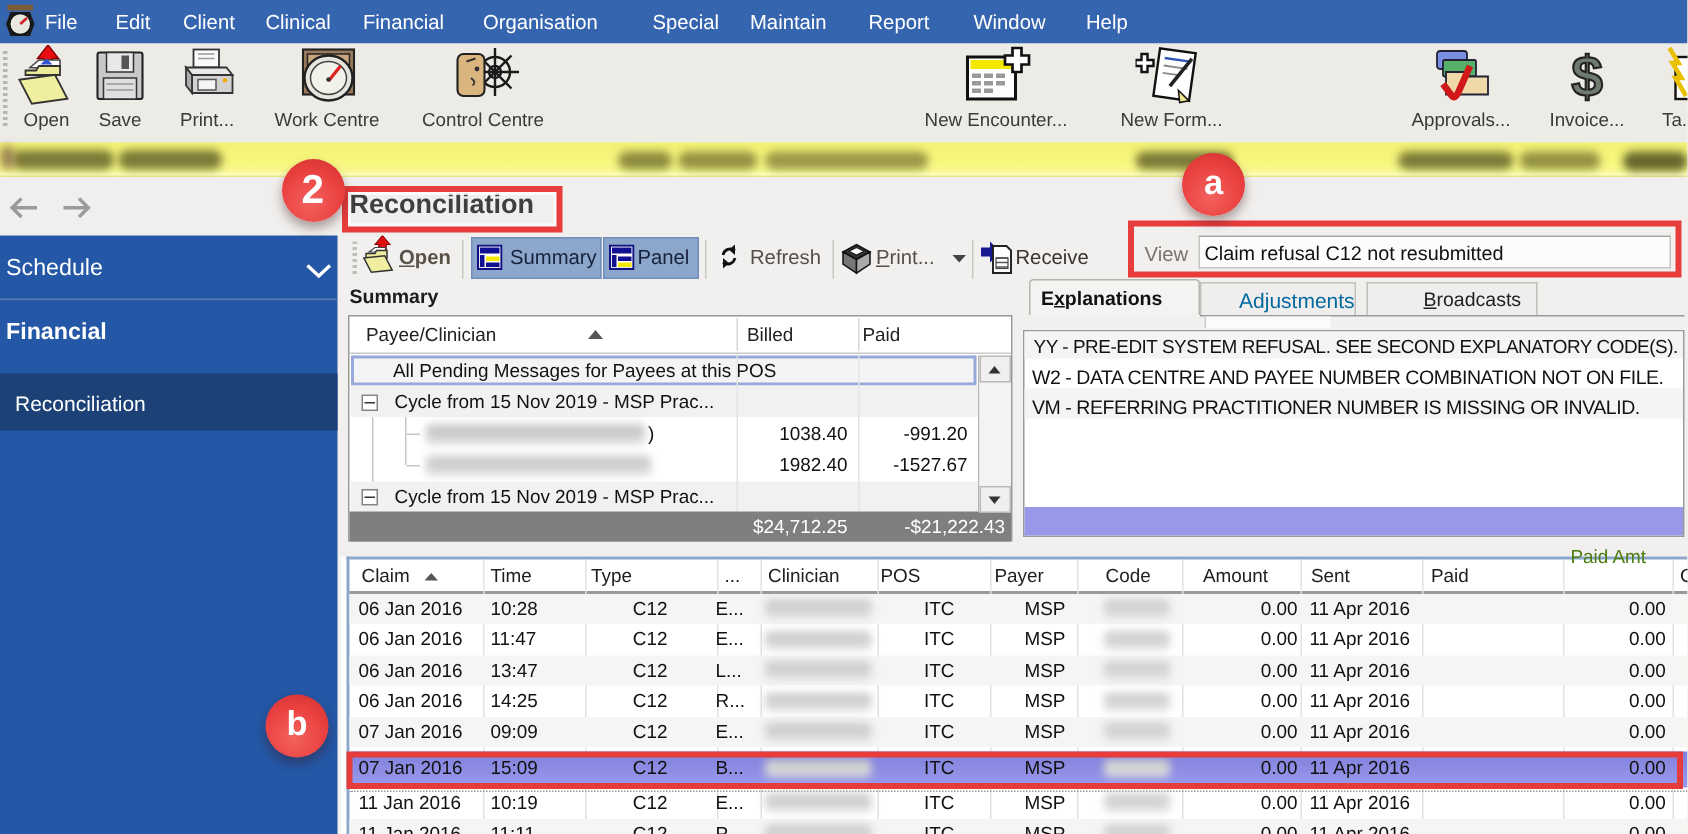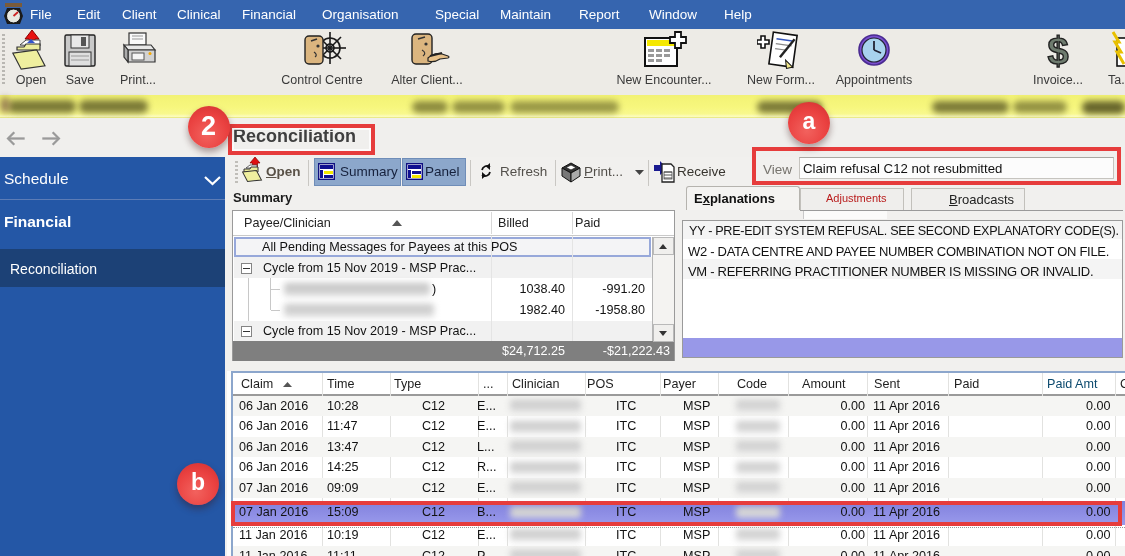--- a/index.html
+++ b/index.html
@@ -88,50 +88,50 @@
       <line x1="16" y1="9" x2="27" y2="9" stroke="#999" stroke-width="1"></line>
       <polygon points="8,15 35,15 39,20 12,20" fill="#E8E8E8" stroke="#333" stroke-width="1.2"></polygon>
       <polygon points="12,20 39,20 39,32 12,32" fill="#D2D2D2" stroke="#333" stroke-width="1.2"></polygon>
       <polygon points="8,15 12,20 12,32 8,27" fill="#ABABAB" stroke="#333" stroke-width="1.2"></polygon>
       <rect x="16" y="23" width="12" height="7" fill="#F5F5F5" stroke="#555" stroke-width="1"></rect>
       <circle cx="34" cy="23.5" r="1.5" fill="#f5a800"></circle>
     </svg>
     <div class="tlabel">Print...</div>
   </div>
 
+  <div class="titem" style="left:178px;width:80px">
+    <svg width="44" height="42" viewBox="0 0 44 42">
+      <rect x="6" y="3" width="34" height="30" fill="#9A7B5C" stroke="#222" stroke-width="1.4"></rect>
+      <rect x="9" y="6" width="28" height="24" fill="#C8A77E" stroke="#222" stroke-width="1"></rect>
+      <ellipse cx="23" cy="22" rx="16" ry="15" fill="#E6E6DE" stroke="#222" stroke-width="1.6"></ellipse>
+      <ellipse cx="23" cy="22" rx="12" ry="11" fill="#F2F2EA" stroke="#444" stroke-width="1"></ellipse>
+      <line x1="23" y1="24" x2="31" y2="14" stroke="#D22" stroke-width="2.2"></line>
+      <circle cx="23" cy="23" r="1.5" fill="#333"></circle>
+    </svg>
+    <div class="tlabel">Work Centre</div>
+  </div>
 
   <div class="titem" style="left:278px;width:88px">
     <svg width="50" height="42" viewBox="0 0 50 42">
       <g stroke="#1a1a1a" stroke-width="1.6" fill="none">
         <circle cx="33" cy="18" r="10"></circle>
         <circle cx="33" cy="18" r="4" fill="#EEE"></circle>
         <line x1="33" y1="2" x2="33" y2="34"></line>
         <line x1="17" y1="18" x2="49" y2="18"></line>
         <line x1="22" y1="7" x2="44" y2="29"></line>
         <line x1="44" y1="7" x2="22" y2="29"></line>
       </g>
       <rect x="8" y="6" width="18" height="28" rx="4" fill="#DBB57F" stroke="#222" stroke-width="1.4"></rect>
       <circle cx="21" cy="16" r="1.6" fill="#333"></circle>
       <path d="M14 11 L20 9" stroke="#333" stroke-width="1.4" fill="none"></path>
       <path d="M17 22 q4 3 1 5" stroke="#333" stroke-width="1.2" fill="none"></path>
     </svg>
     <div class="tlabel">Control Centre</div>
   </div>
 
-  <div class="titem" style="left:385px;width:84px">
-    <svg width="50" height="42" viewBox="0 0 50 42">
-      <rect x="10" y="4" width="20" height="30" rx="4" fill="#DBB57F" stroke="#222" stroke-width="1.4"></rect>
-      <circle cx="24" cy="14" r="1.6" fill="#333"></circle>
-      <path d="M16 9 L23 7" stroke="#333" stroke-width="1.4" fill="none"></path>
-      <path d="M20 20 q5 3 1 6" stroke="#333" stroke-width="1.2" fill="none"></path>
-      <path d="M26 28 q6 -6 14 -4 l6 2 q2 1 0 2 l-8 1 q-6 4 -12 2 Z" fill="#E6C089" stroke="#222" stroke-width="1.2"></path>
-      <line x1="28" y1="26" x2="40" y2="23" stroke="#222" stroke-width="2"></line>
-    </svg>
-    <div class="tlabel">Alter Client...</div>
-  </div>
 
 
   <div class="titem" style="left:610px;width:108px">
     <svg width="50" height="42" viewBox="0 0 50 42">
       <rect x="6" y="8" width="32" height="28" fill="#FFF" stroke="#111" stroke-width="2"></rect>
       <rect x="8" y="10" width="28" height="6" fill="#F5E800"></rect>
       <g fill="#999">
         <rect x="9" y="19" width="6" height="3"></rect>
           <rect x="17" y="19" width="6" height="3"></rect>
           <rect x="25" y="19" width="6" height="3"></rect>
@@ -154,30 +154,30 @@
         <polygon points="30,30 38,36 32,38" fill="#F0E68C" stroke="#111" stroke-width="1"></polygon>
         <line x1="18" y1="10" x2="34" y2="10" stroke="#3355BB" stroke-width="1.6"></line>
         <line x1="18" y1="15" x2="34" y2="15" stroke="#888" stroke-width="1.2"></line>
         <line x1="18" y1="20" x2="30" y2="20" stroke="#888" stroke-width="1.2"></line>
         <line x1="36" y1="8" x2="24" y2="28" stroke="#222" stroke-width="2.4"></line>
       </g>
     </svg>
     <div class="tlabel">New Form...</div>
   </div>
 
-  <div class="titem" style="left:830px;width:88px">
-    <svg width="36" height="42" viewBox="0 0 36 42">
-      <circle cx="18" cy="20" r="15" fill="#7A4FD0" stroke="#4A2A90" stroke-width="1.6"></circle>
-      <circle cx="18" cy="20" r="12" fill="#A8D2EE" stroke="#223" stroke-width="1.2"></circle>
-      <line x1="18" y1="20" x2="18" y2="11" stroke="#223" stroke-width="1.8"></line>
-      <line x1="18" y1="20" x2="25" y2="23" stroke="#223" stroke-width="1.8"></line>
-    </svg>
-    <div class="tlabel">Appointments</div>
-  </div>
-
+
+  <div class="titem" style="left:938px;width:72px">
+    <svg width="48" height="42" viewBox="0 0 48 42">
+      <rect x="8" y="4" width="20" height="12" rx="2" fill="#7A8FE0" stroke="#223" stroke-width="1.2"></rect>
+      <rect x="12" y="10" width="22" height="11" rx="1" fill="#57B06A" stroke="#223" stroke-width="1.2"></rect>
+      <path d="M14 18 h12 l3 3 h13 v12 h-28 Z" fill="#EFD9A8" stroke="#223" stroke-width="1.2"></path>
+      <path d="M12 26 l6 8 q2 2 4 -2 l8 -18" fill="none" stroke="#D01818" stroke-width="4.5"></path>
+    </svg>
+    <div class="tlabel">Approvals...</div>
+  </div>
 
   <div class="titem" style="left:1028px;width:60px">
     <svg width="30" height="42" viewBox="0 0 30 42">
       <text x="15" y="34" text-anchor="middle" font-size="38" font-weight="bold" fill="#6E7B6E" stroke="#222" stroke-width="1.4">$</text>
     </svg>
     <div class="tlabel">Invoice...</div>
   </div>
 
   <div class="titem" style="left:1100px;width:50px">
     <svg width="40" height="42" viewBox="0 0 40 42">
@@ -323,21 +323,21 @@
   <div class="abs" style="left:243px;top:267.5px;width:7px;height:1px;background:#333"></div>
   <div class="cell" style="left:263px;top:261px">Cycle from 15 Nov 2019 - MSP Prac...</div>
 
   <div class="blurblob" style="left:284px;top:283px;width:146px;height:13px;background:linear-gradient(#BFBFBF,#DCDCDC)"></div>
   <div class="cell" style="left:432px;top:282px">)</div>
   <div class="rcell" style="left:465px;top:282px;width:100px">1038.40</div>
   <div class="rcell" style="left:545px;top:282px;width:100px">-991.20</div>
 
   <div class="blurblob" style="left:284px;top:304px;width:150px;height:13px;background:linear-gradient(#C4C4C4,#DEDEDE)"></div>
   <div class="rcell" style="left:465px;top:303px;width:100px">1982.40</div>
-  <div class="rcell" style="left:545px;top:303px;width:100px">-1958.80</div>
+  <div class="rcell" style="left:545px;top:303px;width:100px">-1527.67</div>
 
   <div class="abs" style="left:233.5px;top:320.5px;width:418px;height:20.5px;background:#F1F1F1"></div>
   <div class="abs" style="left:241px;top:325.5px;width:11px;height:11px;background:#fff;border:1px solid #848484"></div>
   <div class="abs" style="left:243px;top:330.5px;width:7px;height:1px;background:#333"></div>
   <div class="cell" style="left:263px;top:324px">Cycle from 15 Nov 2019 - MSP Prac...</div>
 
   <div class="abs" style="left:491px;top:236px;width:1px;height:105px;background:#E4E4E4"></div>
   <div class="abs" style="left:572px;top:236px;width:1px;height:105px;background:#E4E4E4"></div>
 
   <div class="abs" style="left:233px;top:341px;width:441px;height:19.5px;background:#7F7F7F"></div>
@@ -356,21 +356,21 @@
     </svg>
 </div>
 
 <div id="explain">
 
   <div class="abs" style="left:686px;top:186px;width:114px;height:24px;background:#F4F3F1;border:1px solid #B5B3AE;border-bottom:none;border-radius:3px 3px 0 0"></div>
   <div class="abs" style="left:800px;top:188px;width:104px;height:22px;background:#EFEEEC;border:1px solid #C2C0BB;border-bottom:none"></div>
   <div class="abs" style="left:911px;top:188px;width:114px;height:22px;background:#EFEEEC;border:1px solid #C2C0BB;border-bottom:none"></div>
   <div class="abs" style="left:800px;top:209.5px;width:323px;height:1px;background:#9A9A9A"></div>
   <div class="abs" style="left:694px;top:191px;font-size:13px;font-weight:bold;color:#111">E<span style="text-decoration:underline">x</span>planations</div>
-  <div class="abs" style="left:826px;top:192px;font-size:11px;color:#b91c1c">Ad<span style="text-decoration:underline">j</span>ustments</div>
+  <div class="abs" style="left:826px;top:192px;font-size:14px;color:#0369a1">Ad<span style="text-decoration:underline">j</span>ustments</div>
   <div class="abs" style="left:949px;top:192px;font-size:13px;color:#222"><span style="text-decoration:underline">B</span>roadcasts</div>
 
   <div class="abs" style="left:803px;top:211px;width:84px;height:8px;background:#FBFBFA;border-left:1px solid #C8C8C8"></div>
 
   <div class="abs" style="left:682px;top:219.5px;width:441px;height:138px;background:#fff;border:1px solid #9A9A9A"></div>
   <div class="abs" style="left:683px;top:220.5px;width:439px;height:18px;background:#F4F4F4"></div>
   <div class="abs" style="left:683px;top:258.5px;width:439px;height:20.5px;background:#F4F4F4"></div>
   <div class="cell" style="left:689px;top:224px;font-size:12.6px;letter-spacing:-0.3px">YY - PRE-EDIT SYSTEM REFUSAL. SEE SECOND EXPLANATORY CODE(S).</div>
   <div class="cell" style="left:688px;top:244px;font-size:13px;letter-spacing:-0.3px">W2 - DATA CENTRE AND PAYEE NUMBER COMBINATION NOT ON FILE.</div>
   <div class="cell" style="left:688px;top:264px;font-size:13px;letter-spacing:-0.3px">VM - REFERRING PRACTITIONER NUMBER IS MISSING OR INVALID.</div>
@@ -388,21 +388,21 @@
   <div class="cell" style="left:327px;top:377px;color:#1e1e1e">Time</div>
   <div class="cell" style="left:394px;top:377px;color:#1e1e1e">Type</div>
   <div class="cell" style="left:483px;top:377px;color:#1e1e1e">...</div>
   <div class="cell" style="left:512px;top:377px;color:#1e1e1e">Clinician</div>
   <div class="cell" style="left:587px;top:377px;color:#1e1e1e">POS</div>
   <div class="cell" style="left:663px;top:377px;color:#1e1e1e">Payer</div>
   <div class="cell" style="left:737px;top:377px;color:#1e1e1e">Code</div>
   <div class="cell" style="left:802px;top:377px;color:#1e1e1e">Amount</div>
   <div class="cell" style="left:874px;top:377px;color:#1e1e1e">Sent</div>
   <div class="cell" style="left:954px;top:377px;color:#1e1e1e">Paid</div>
-  <div class="cell" style="left:1047px;top:377px;color:#0c4a6e">Paid Amt</div>
+  <div class="cell" style="left:1047px;top:364px;color:#4d7c0f">Paid Amt</div>
   <div class="cell" style="left:1120px;top:377px;color:#1e1e1e">C</div>
   <div class="abs" style="left:233px;top:394px;width:892px;height:1.5px;background:#9A9A9A"></div>
 
   <div class="abs" style="left:322px;top:373px;width:1px;height:183px;background:#E2E2E0"></div>
   <div class="abs" style="left:390px;top:373px;width:1px;height:183px;background:#E2E2E0"></div>
   <div class="abs" style="left:478px;top:373px;width:1px;height:183px;background:#E2E2E0"></div>
   <div class="abs" style="left:506.5px;top:373px;width:1px;height:183px;background:#E2E2E0"></div>
   <div class="abs" style="left:585px;top:373px;width:1px;height:183px;background:#E2E2E0"></div>
   <div class="abs" style="left:660px;top:373px;width:1px;height:183px;background:#E2E2E0"></div>
   <div class="abs" style="left:718px;top:373px;width:1px;height:183px;background:#E2E2E0"></div>

